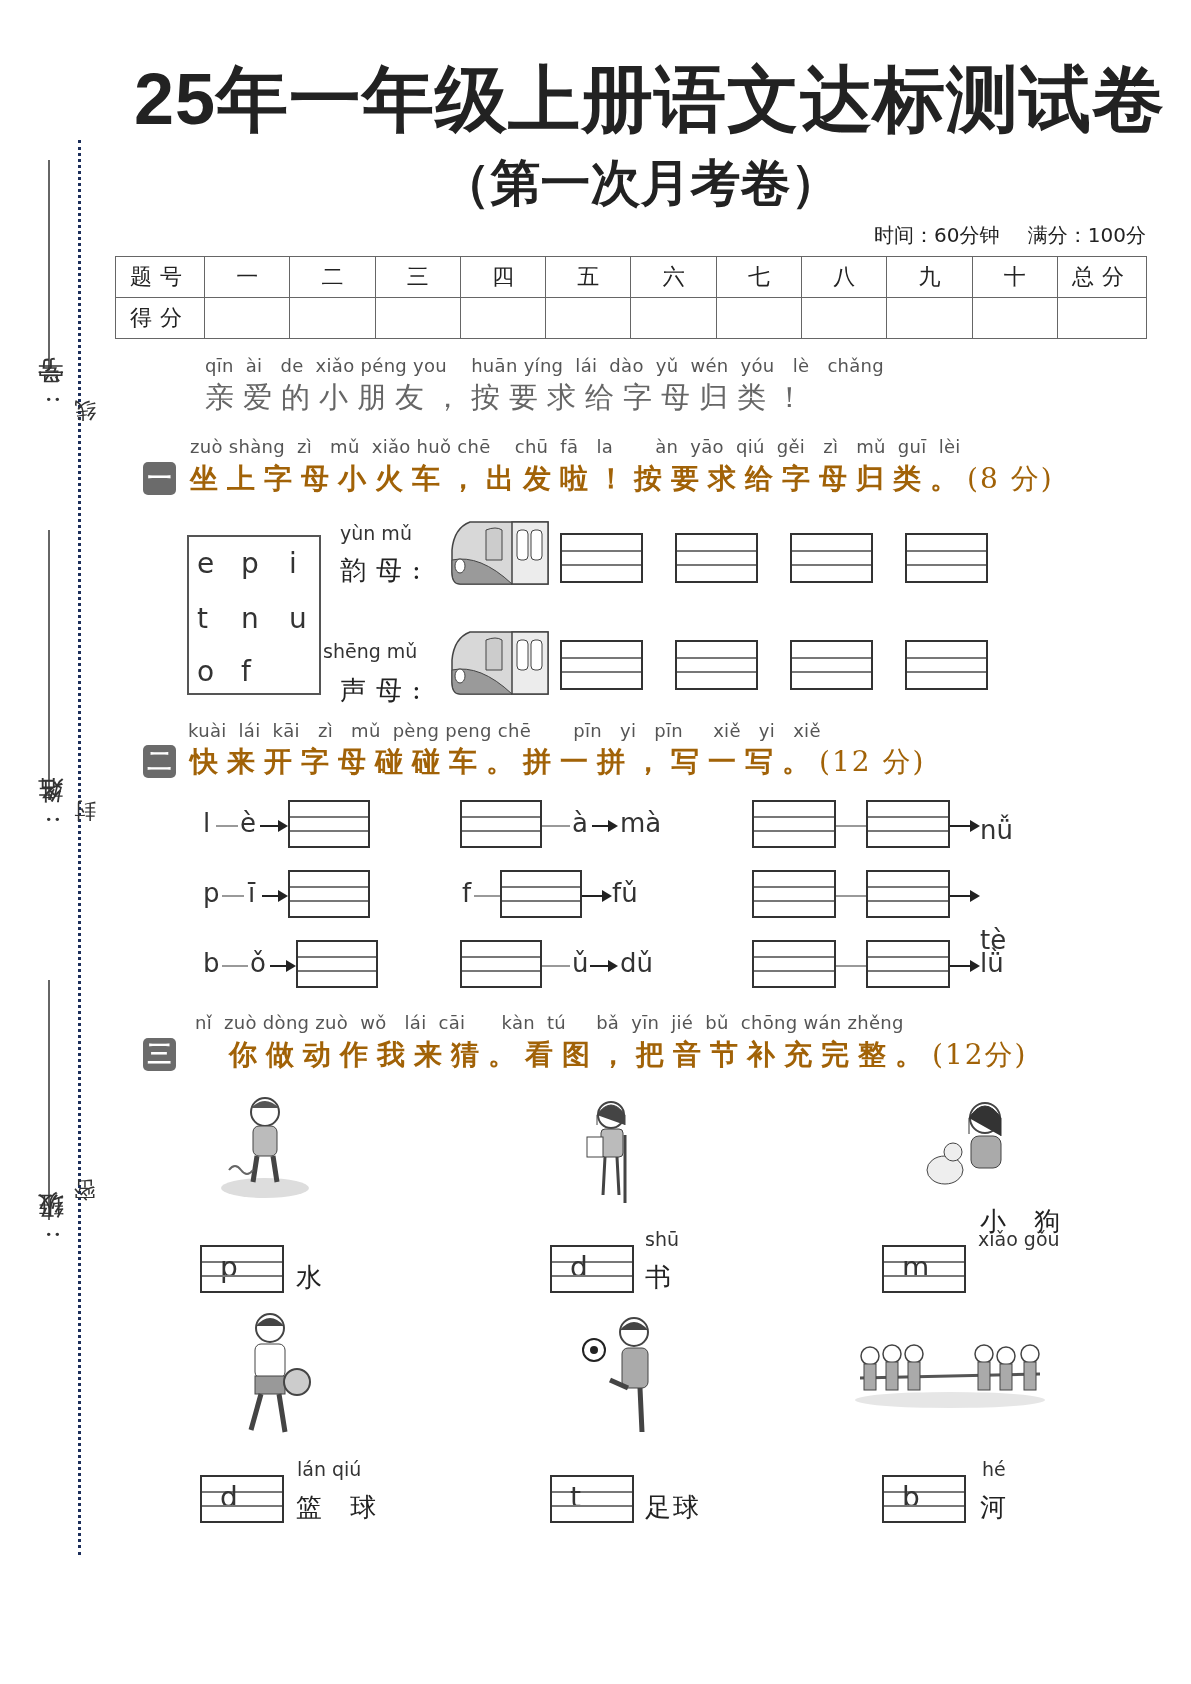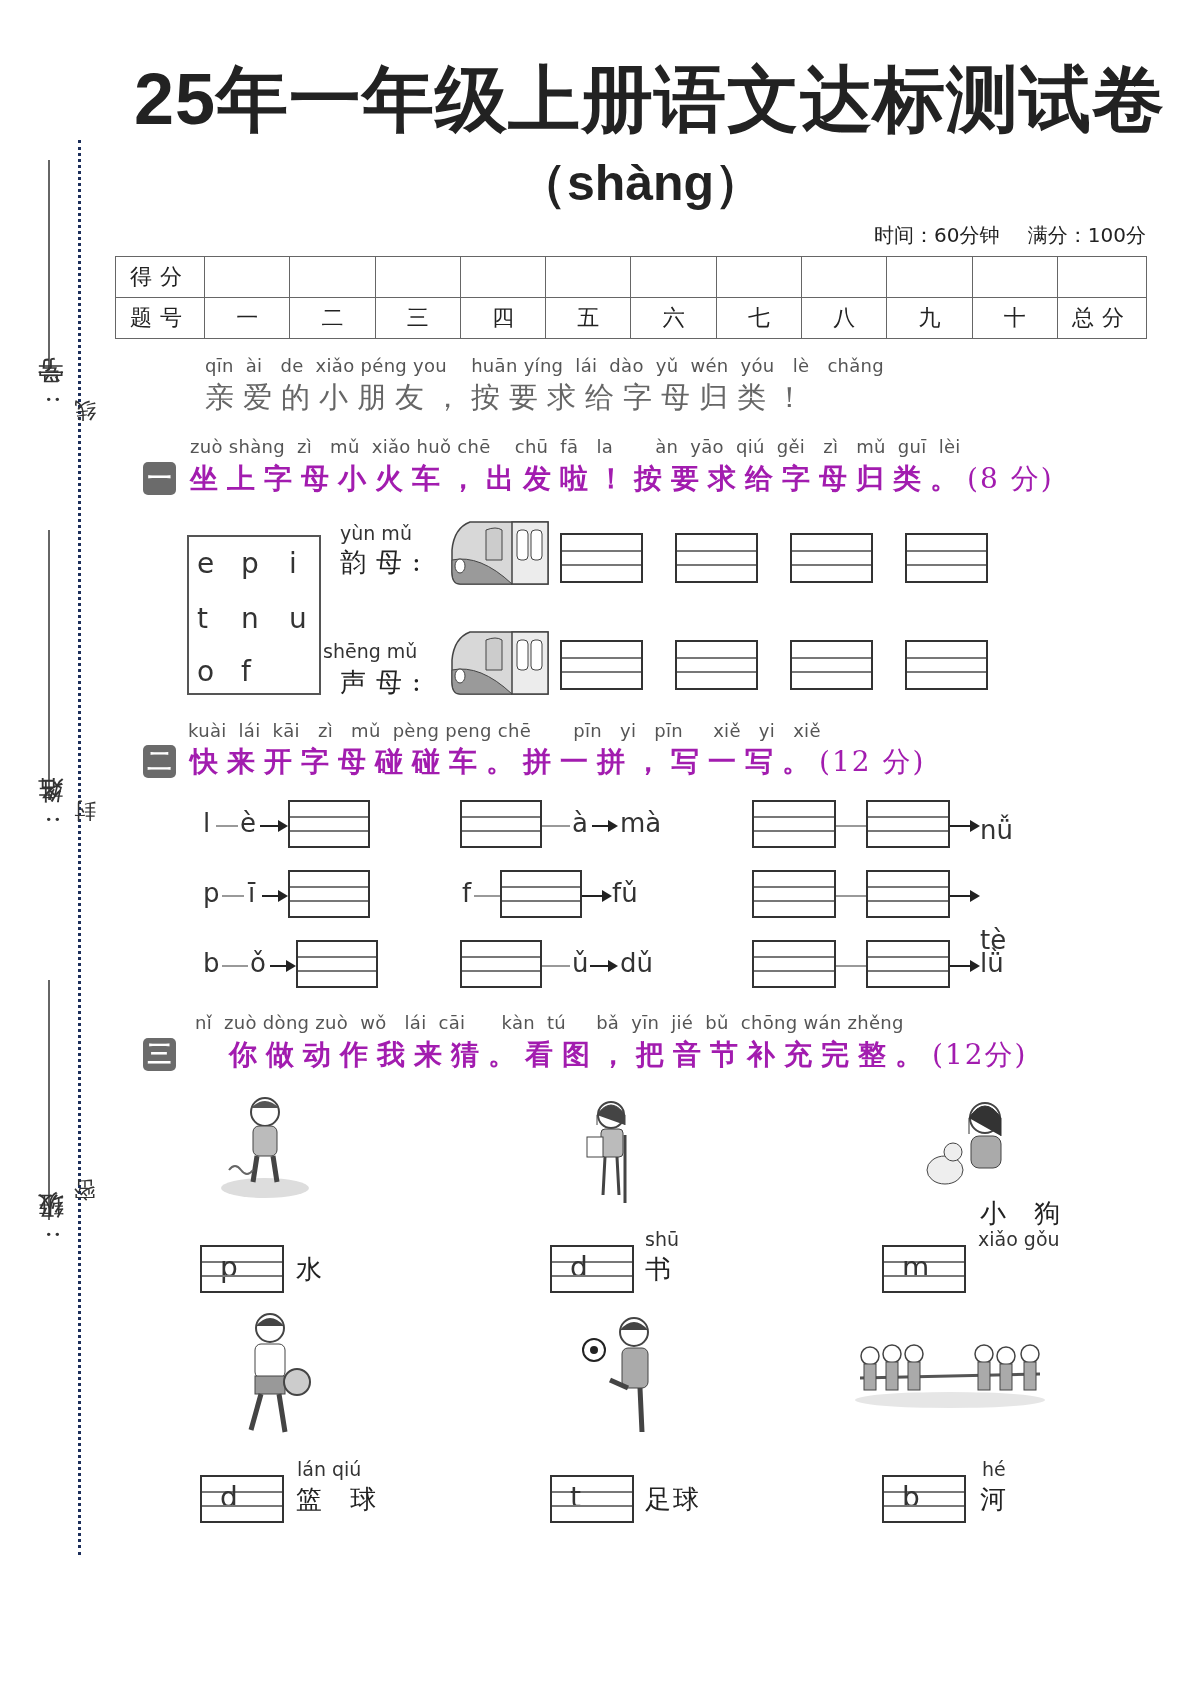--- a/index.html
+++ b/index.html
@@ -21,35 +21,35 @@
   table.score { position: absolute; left: 115px; top: 256px; width: 1032px; border-collapse: collapse; }
   table.score td { border: 1px solid #666; height: 38px; text-align: center; font-size: 22px; font-family: "DejaVu Sans", sans-serif; color: #222; }
   table.score td.head { width: 86px; letter-spacing: 8px; }
 
   
   .pyline { position: absolute; font-size: 18px; color: #555; white-space: pre; font-family: "DejaVu Sans", sans-serif; letter-spacing: 0.3px; }
   .greet { position: absolute; left: 205px; top: 378px; font-size: 29px; color: #666; letter-spacing: 9px; font-family: "DejaVu Sans", sans-serif; }
 
   
   .qbadge { position: absolute; width: 33px; height: 33px; background: #6b6b6b; border-radius: 5px; color: #fff; font-size: 24px; text-align: center; line-height: 33px; font-weight: bold; }
-  .qtitle { position: absolute; font-size: 28px; font-weight: bold; color: #a21caf; letter-spacing: 9px; font-family: "DejaVu Sans", sans-serif; }
+  .qtitle { position: absolute; font-size: 28px; font-weight: bold; color: #a16207; letter-spacing: 9px; font-family: "DejaVu Sans", sans-serif; }
   .qscore { font-weight: normal; font-family: "DejaVu Serif", serif; letter-spacing: 2px; }
 
   
   .fl { position: absolute; border: 2px solid #333; box-sizing: border-box; background: #fff; }
   .fl::before, .fl::after { content: ""; position: absolute; left: 0; right: 0; height: 0; border-top: 2px solid #777; }
   .fl::before { top: 32%; }
   .fl::after { top: 64%; }
   .fl .letter { position: absolute; left: 18px; top: 4px; font-size: 28px; color: #333; font-family: "DejaVu Sans", sans-serif; }
 
   
   .letterbox { position: absolute; left: 187px; top: 535px; width: 134px; height: 160px; border: 2px solid #555; box-sizing: border-box; }
   .letterbox span { position: absolute; font-size: 28px; color: #333; font-family: "DejaVu Sans", sans-serif; }
 
-  .kai { position: absolute; font-family: "DejaVu Serif", serif; font-size: 26px; color: #222; letter-spacing: 10px; }
+  .kai { position: absolute; font-family: "DejaVu Serif", serif; font-size: 26px; color: #222; letter-spacing: 10px; margin-top: 8px; }
   .pysmall { position: absolute; font-size: 19px; color: #333; font-family: "DejaVu Sans", sans-serif; white-space: nowrap; }
 
   
   .train { position: absolute; width: 100px; height: 66px; }
 
   
   .pyt { position: absolute; font-size: 26px; color: #333; font-family: "DejaVu Sans", sans-serif; white-space: nowrap; }
   .hline { position: absolute; height: 0; border-top: 2px solid #999; }
   .arrow { position: absolute; height: 0; border-top: 2px solid #222; }
   .arrow::after { content: ""; position: absolute; right: -2px; top: -7px; border-left: 10px solid #222; border-top: 6px solid transparent; border-bottom: 6px solid transparent; }
@@ -65,55 +65,55 @@
 <div class="vrule" style="top:530px;height:270px;"></div>
 <div class="vlabel" style="left:32px;top:815px;">姓名:</div>
 <div class="vrule" style="top:980px;height:240px;"></div>
 <div class="vlabel" style="left:32px;top:1230px;">班级:</div>
 <div class="dotline"></div>
 <div class="vseal" style="left:70px;top:440px;background:#fff;">线</div>
 <div class="vseal" style="left:70px;top:840px;background:#fff;">封</div>
 <div class="vseal" style="left:70px;top:1220px;background:#fff;">密</div>
 
 <div class="title">25年一年级上册语文达标测试卷</div>
-<div class="subtitle">（shàng）</div>
+<div class="subtitle">（第一次月考卷）</div>
 <div class="meta">
   <span>时间：60分钟</span>
   <span>满分：100分</span>
 </div>
 
 <table class="score">
   <tbody>
       <tr>
-    <td class="head">得分</td>
-    <td></td>
-    <td></td>
-    <td></td>
-    <td></td>
-    <td></td>
-    <td></td>
-    <td></td>
-    <td></td>
-    <td></td>
-    <td></td>
-    <td></td>
-  </tr>
-  <tr>
     <td class="head">题号</td>
     <td>一</td>
     <td>二</td>
     <td>三</td>
     <td>四</td>
     <td>五</td>
     <td>六</td>
     <td>七</td>
     <td>八</td>
     <td>九</td>
     <td>十</td>
     <td class="head">总分</td>
+  </tr>
+  <tr>
+    <td class="head">得分</td>
+    <td></td>
+    <td></td>
+    <td></td>
+    <td></td>
+    <td></td>
+    <td></td>
+    <td></td>
+    <td></td>
+    <td></td>
+    <td></td>
+    <td></td>
   </tr>
 </tbody>
   </table>
 
 <div class="pyline" style="left:205px;top:355px;">qīn  ài   de  xiǎo péng you    huān yíng  lái  dào  yǔ  wén  yóu   lè   chǎng</div>
 <div class="greet">亲爱的小朋友，按要求给字母归类！</div>
 
 <div class="pyline" style="left:190px;top:436px;">zuò shàng  zì   mǔ  xiǎo huǒ chē    chū  fā   la       àn  yāo  qiú  gěi   zì   mǔ  guī  lèi</div>
 <div class="qbadge" style="left:143px;top:462px;">一</div>
 <div class="qtitle" style="left:190px;top:460px;">

